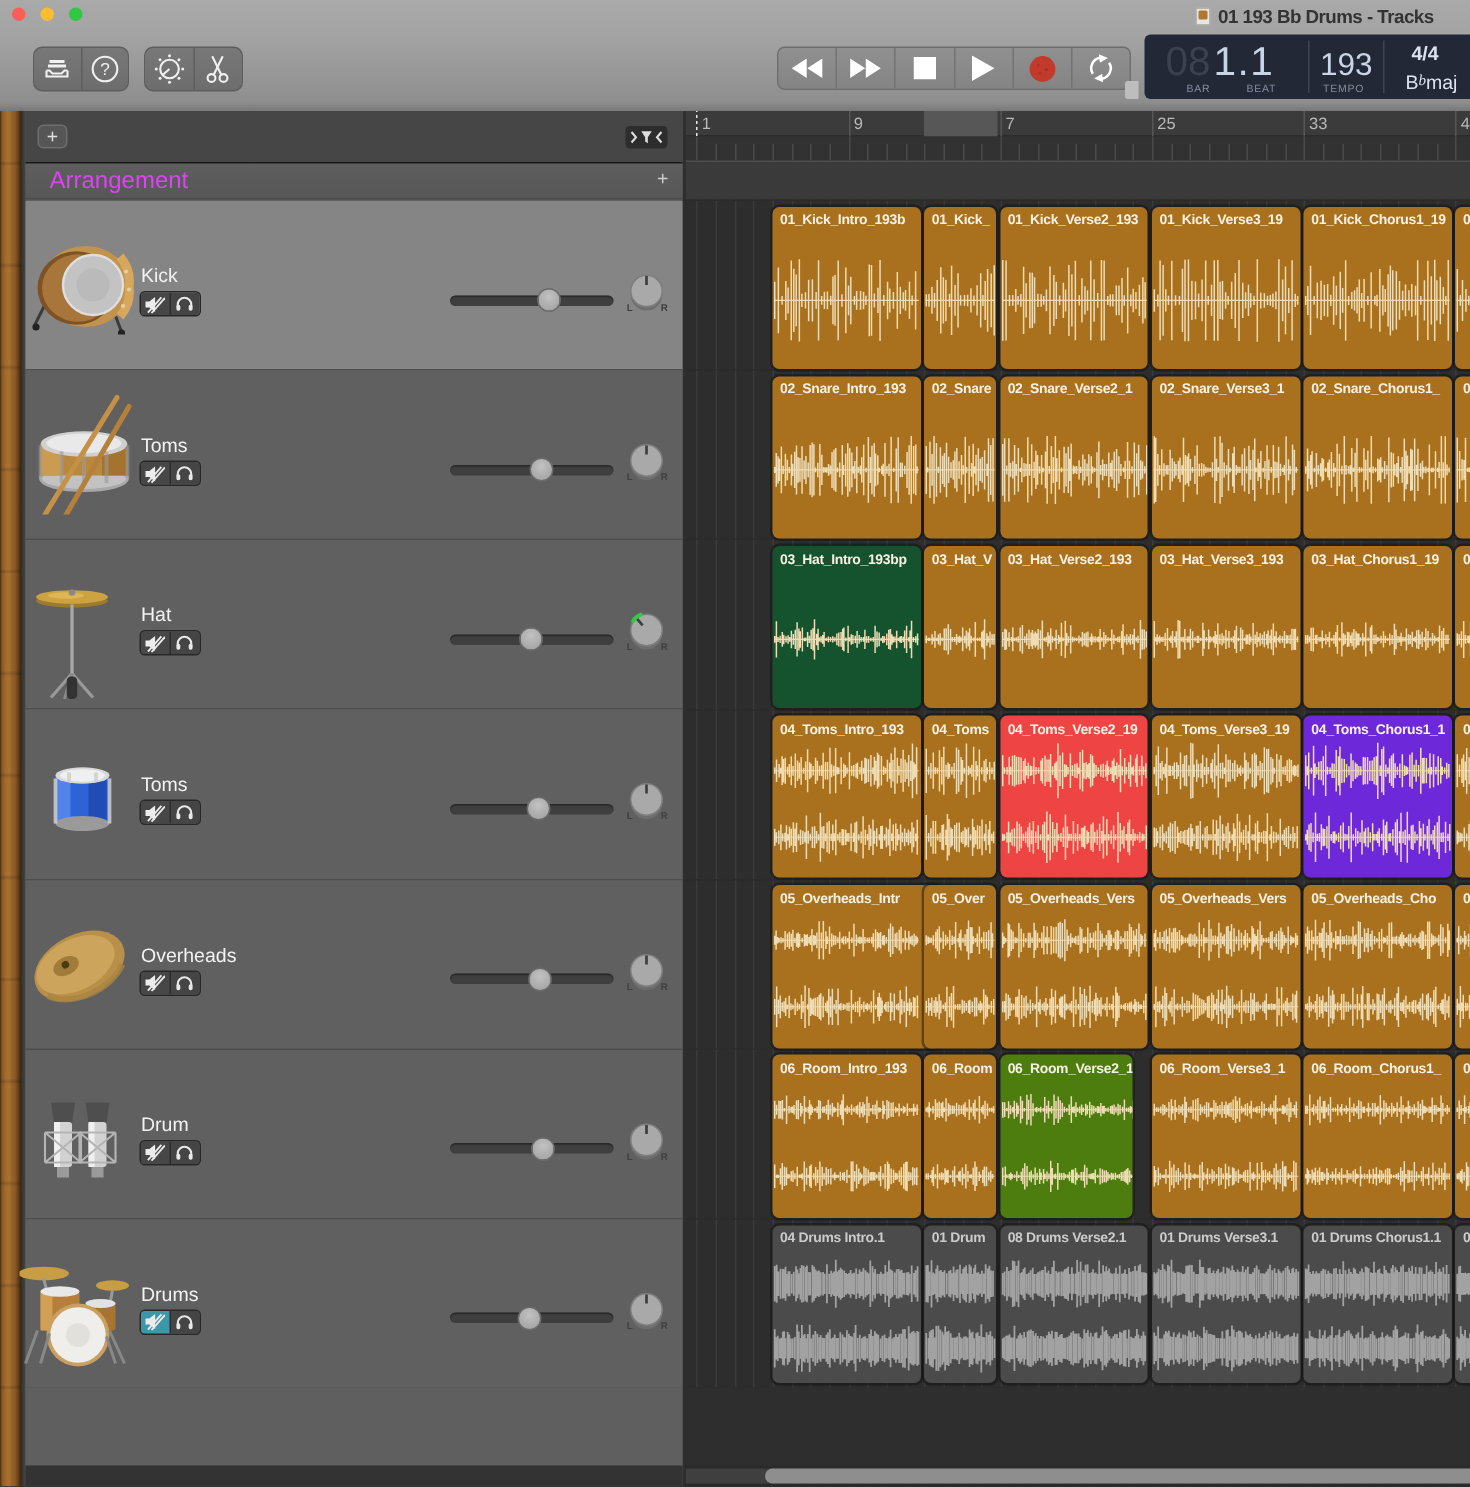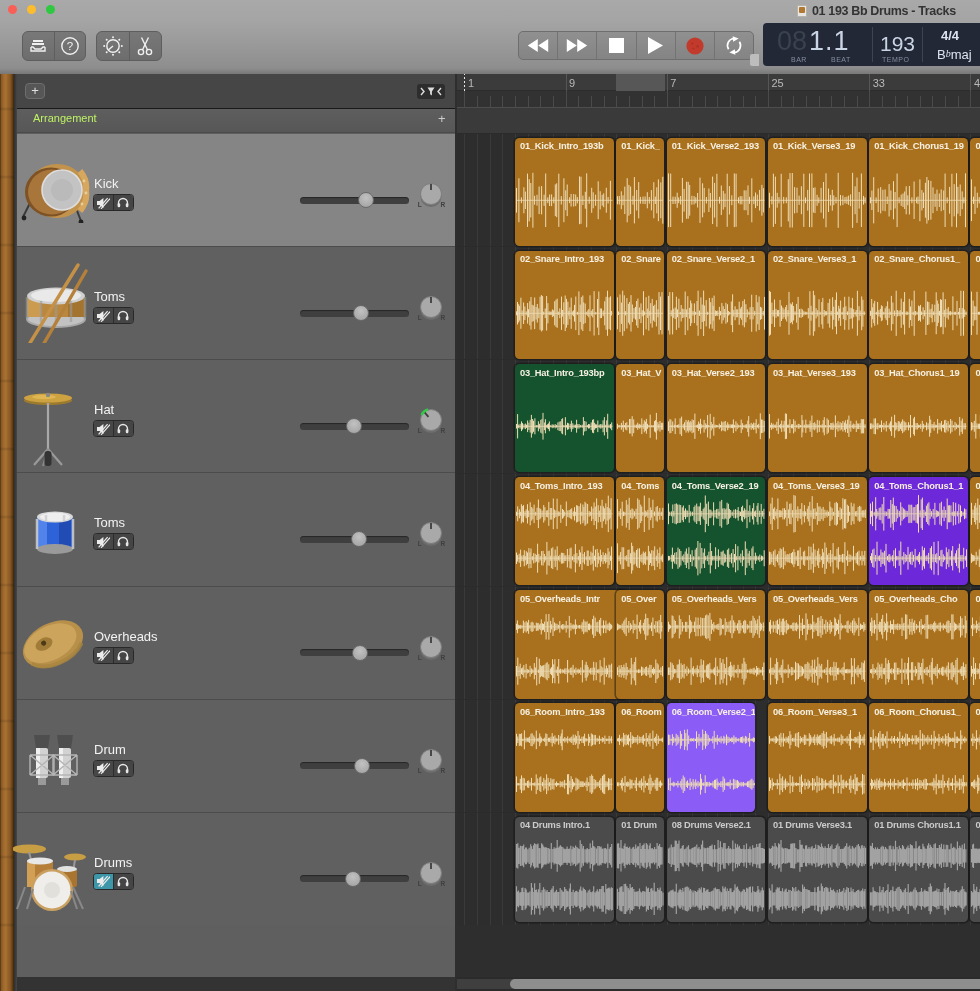--- a/index.html
+++ b/index.html
@@ -108,21 +108,21 @@
 <div class="abs" style="left:17px;top:74px;width:438px;height:34px;background:#464646"></div>
 <div class="abs" style="left:25px;top:83px;width:20px;height:16px;background:#565656;border:1px solid #6e6e6e;border-radius:4px;color:#e0e0e0;font-size:13px;text-align:center;line-height:14px">+</div>
 <div class="abs" style="left:417px;top:84px;width:28px;height:15px;background:#2d2d2d;border-radius:3px;display:flex;align-items:center;justify-content:center">
     <svg width="22" height="11" viewBox="0 0 22 11">
       <path d="M1 2 l3 3.5 -3 3.5" fill="none" stroke="#ddd" stroke-width="1.4"></path>
       <path d="M21 2 l-3 3.5 3 3.5" fill="none" stroke="#ddd" stroke-width="1.4"></path>
       <path d="M7.5 1.5 h7 l-2.6 4 v4 l-1.8-1.2 v-2.8 Z" fill="#ddd"></path>
     </svg>
   </div>
 <div class="abs" style="left:17px;top:108px;width:438px;height:25px;background:linear-gradient(#5e5e5e,#575757);border-top:1px solid #191919;border-bottom:1px solid #4a4a4a"></div>
-<div class="abs" style="left:33px;top:112px;font-size:11px;color:#bef264">Arrangement</div>
+<div class="abs" style="left:33px;top:112px;font-size:16px;color:#d946ef">Arrangement</div>
 <div class="abs" style="left:438px;top:111px;font-size:13px;color:#cdcdcd">+</div>
 <div class="abs" style="left:17px;top:134.0px;width:438px;height:113.15px;background:#858585;border-bottom:1px solid #4c4c4c"></div>
 <div class="abs" style="left:20px;top:163px"><svg width="70" height="60" viewBox="0 0 70 60">
 <g transform="translate(34,28)">
 <line x1="-22" y1="8" x2="-31" y2="26" stroke="#3a3a3a" stroke-width="2"></line>
 <line x1="20" y1="12" x2="27" y2="30" stroke="#3a3a3a" stroke-width="2"></line>
 <circle cx="-30" cy="27" r="2.4" fill="#222"></circle>
         <circle cx="27" cy="31" r="2.4" fill="#222"></circle>
 <ellipse cx="3" cy="0" rx="30" ry="27" fill="#c2934c"></ellipse>
 <ellipse cx="-3" cy="1" rx="26" ry="24.5" fill="#7e5224"></ellipse>
@@ -673,21 +673,21 @@
     </div>
     <div class="reg" style="left:159.20000000000005px;top:403.15000000000003px;width:48px;height:108.3px;background:#a9711d">
       <svg width="48" height="108.3" style="position:absolute;left:0;top:0">
         <path d="M1.5 22.1V51.6M3.1 34.1V39.5M4.6 31.6V42.0M6.2 24.7V48.9M7.5 34.5V39.1M8.9 34.8V38.8M10.3 23.1V50.6M11.9 27.6V46.0M13.2 20.8V52.9M14.7 32.8V40.9M16.0 31.3V42.4M17.0 32.3V41.4M18.6 34.2V39.4M20.1 31.7V42.0M21.7 21.4V52.3M23.1 22.8V50.8M24.7 27.6V46.1M25.7 29.6V44.0M26.9 34.8V38.8M28.3 18.6V55.0M29.7 33.7V39.9M30.8 34.8V38.8M31.9 32.9V40.8M33.1 20.9V52.8M34.7 30.4V43.2M35.6 33.1V40.6M36.9 22.7V51.0M38.5 34.5V39.2M40.1 30.1V43.6M41.3 29.0V44.7M42.2 34.5V39.1M43.8 31.0V42.7M45.3 34.7V39.0M46.8 30.8V42.9" stroke="#eedcb4" stroke-width="1.0" fill="none"></path>
         <path d="M1 36.8H47" stroke="#eedcb4" stroke-width="0.7" fill="none"></path>
         <path d="M1.5 66.3V96.1M3.1 78.3V84.2M4.6 75.1V87.4M6.1 70.2V92.2M7.7 70.3V92.1M9.1 79.1V83.3M10.7 78.2V84.3M12.0 73.0V89.5M13.0 72.5V89.9M14.6 76.2V86.3M15.6 65.7V96.7M16.7 69.0V93.4M17.9 74.6V87.8M18.9 75.6V86.8M20.5 73.0V89.4M21.8 71.5V90.9M23.5 71.3V91.1M24.9 77.9V84.6M26.0 76.8V85.7M27.3 74.5V87.9M28.3 75.9V86.5M29.6 74.7V87.8M31.0 79.1V83.4M32.4 68.8V93.6M33.4 74.4V88.0M34.5 76.5V86.0M35.7 73.2V89.2M37.2 73.6V88.8M38.7 69.3V93.1M40.3 78.6V83.9M41.3 72.5V89.9M43.0 76.0V86.4M43.9 70.4V92.0M45.2 78.9V83.6M46.4 77.3V85.2" stroke="#eedcb4" stroke-width="1.0" fill="none"></path>
         <path d="M1 81.2H47" stroke="#eedcb4" stroke-width="0.7" fill="none"></path>
       </svg>
       <div class="rl" style="color:#f7f1e3">04_Toms</div>
     </div>
-    <div class="reg" style="left:209.79999999999995px;top:403.15000000000003px;width:98.5px;height:108.3px;background:#14532d">
+    <div class="reg" style="left:209.79999999999995px;top:403.15000000000003px;width:98.5px;height:108.3px;background:#ef4444">
       <svg width="98.5" height="108.3" style="position:absolute;left:0;top:0">
         <path d="M1.5 26.5V47.2M2.7 34.7V38.9M4.4 34.4V39.3M5.8 27.5V46.1M6.8 34.1V39.5M8.0 26.9V46.8M9.4 26.4V47.3M10.7 27.5V46.1M12.2 27.6V46.0M13.7 28.0V45.7M15.3 30.4V43.2M16.4 28.6V45.1M17.3 33.6V40.0M18.5 31.4V42.2M19.9 33.3V40.3M20.8 33.8V39.8M22.2 27.9V45.7M23.7 34.3V39.4M25.4 34.7V38.9M27.0 30.0V43.6M28.0 28.4V45.3M29.7 26.6V47.0M31.0 29.4V44.2M32.3 29.4V44.2M33.4 25.7V47.9M34.8 33.9V39.7M36.2 31.9V41.7M37.2 30.6V43.1M38.3 18.5V55.2M39.7 26.7V47.0M41.4 24.6V49.0M42.8 32.5V41.2M43.9 32.8V40.9M45.0 34.4V39.3M46.6 25.3V48.3M48.0 33.2V40.4M49.6 32.1V41.5M51.0 31.8V41.8M52.0 34.6V39.0M53.0 24.4V49.2M54.7 22.9V50.7M55.7 31.6V42.0M57.1 31.2V42.5M58.1 32.6V41.1M59.1 31.6V42.1M60.1 25.7V47.9M61.4 26.8V46.9M62.4 31.9V41.7M63.7 33.0V40.6M65.2 34.6V39.0M66.9 32.7V40.9M68.5 32.2V41.5M70.1 32.9V40.8M71.2 30.1V43.6M72.1 34.0V39.6M73.5 34.7V39.0M74.6 30.1V43.6M75.6 28.7V44.9M76.6 33.7V39.9M77.6 31.3V42.3M78.9 32.9V40.8M80.0 22.4V51.2M81.2 33.8V39.9M82.8 28.3V45.3M84.0 34.4V39.3M85.5 31.2V42.4M86.7 26.1V47.5M87.6 34.5V39.1M88.6 33.5V40.1M90.1 28.7V44.9M91.0 26.0V47.6M92.7 33.7V39.9M94.2 26.9V46.8M95.4 34.0V39.6M96.9 31.8V41.8" stroke="#eedcb4" stroke-width="1.0" fill="none"></path>
         <path d="M1 36.8H97.5" stroke="#eedcb4" stroke-width="0.7" fill="none"></path>
         <path d="M1.5 78.9V83.6M2.6 79.1V83.3M4.3 77.8V84.7M5.4 70.6V91.8M6.5 78.0V84.5M7.7 75.8V86.6M9.3 75.1V87.4M11.0 70.6V91.8M12.6 72.1V90.3M13.9 74.0V88.5M15.3 78.8V83.7M16.8 77.3V85.2M18.2 74.5V87.9M19.4 71.5V91.0M20.7 76.7V85.8M21.9 70.3V92.2M23.5 77.4V85.0M25.1 73.2V89.2M26.7 79.2V83.3M28.2 72.6V89.8M29.4 70.8V91.6M30.9 64.0V98.4M31.9 79.2V83.3M33.1 65.9V96.5M34.8 71.0V91.4M36.2 75.6V86.8M37.6 71.5V91.0M38.7 79.1V83.3M40.3 78.3V84.1M41.9 74.7V87.7M43.3 66.0V96.4M44.6 74.0V88.4M45.7 78.9V83.5M47.1 78.9V83.5M48.6 70.3V92.1M50.0 78.5V83.9M51.4 72.3V90.1M52.8 79.0V83.5M54.1 74.8V87.6M55.2 74.6V87.8M56.2 73.5V88.9M57.7 76.6V85.8M58.7 77.7V84.8M60.4 72.7V89.8M61.7 71.4V91.0M62.9 77.5V84.9M64.5 76.1V86.4M66.1 72.1V90.4M67.5 77.0V85.4M68.6 67.1V95.3M69.7 79.2V83.3M70.9 69.2V93.3M72.2 79.0V83.4M73.8 76.7V85.7M75.4 73.3V89.2M76.7 79.2V83.2M78.3 64.4V98.1M79.8 71.7V90.8M81.1 76.5V85.9M82.3 73.8V88.6M83.8 79.0V83.4M84.9 71.4V91.1M86.0 69.3V93.1M87.1 79.0V83.4M88.4 75.6V86.9M89.7 78.7V83.7M91.3 79.2V83.2M92.8 77.6V84.8M94.5 78.6V83.9M95.6 79.2V83.3M97.2 73.3V89.2" stroke="#eedcb4" stroke-width="1.0" fill="none"></path>
         <path d="M1 81.2H97.5" stroke="#eedcb4" stroke-width="0.7" fill="none"></path>
       </svg>
       <div class="rl" style="color:#f7f1e3">04_Toms_Verse2_19</div>
     </div>
     <div class="reg" style="left:311px;top:403.15000000000003px;width:98.5px;height:108.3px;background:#a9711d">
       <svg width="98.5" height="108.3" style="position:absolute;left:0;top:0">
@@ -781,21 +781,21 @@
     </div>
     <div class="reg" style="left:159.20000000000005px;top:629.45px;width:48px;height:108.3px;background:#a9711d">
       <svg width="48" height="108.3" style="position:absolute;left:0;top:0">
         <path d="M1.5 35.4V38.2M2.6 34.9V38.7M3.5 31.8V41.9M4.4 35.7V38.0M6.0 34.4V39.3M7.6 29.9V43.7M8.8 32.1V41.6M10.1 31.4V42.3M11.5 32.4V41.2M12.5 31.5V42.2M13.5 35.3V38.4M14.7 29.1V44.6M16.3 32.5V41.1M17.4 33.7V40.0M18.9 34.0V39.6M20.1 34.1V39.5M21.7 32.2V41.4M23.3 33.5V40.1M24.9 34.0V39.6M26.3 33.4V40.2M27.4 31.9V41.7M28.7 35.4V38.2M30.2 30.0V43.7M31.4 35.0V38.7M32.9 32.4V41.2M34.0 30.2V43.4M35.3 35.7V38.0M36.9 27.6V46.0M38.4 35.0V38.6M39.4 33.6V40.0M40.7 30.8V42.8M42.3 32.7V40.9M43.8 35.5V38.1M45.2 35.5V38.1M46.4 34.5V39.2" stroke="#eedcb4" stroke-width="1.0" fill="none"></path>
         <path d="M1 36.8H47" stroke="#eedcb4" stroke-width="0.7" fill="none"></path>
         <path d="M1.5 79.4V83.1M2.8 79.2V83.3M4.5 80.1V82.4M5.4 77.0V85.4M6.3 74.9V87.6M7.6 79.6V82.9M9.0 73.1V89.3M10.4 79.2V83.3M11.7 78.5V83.9M12.8 79.1V83.4M14.0 75.9V86.6M15.0 77.3V85.1M16.0 76.8V85.6M17.6 80.1V82.4M19.2 77.3V85.2M20.4 74.5V88.0M22.0 80.1V82.4M23.2 78.2V84.2M24.1 77.5V84.9M25.6 75.4V87.1M26.7 79.5V82.9M27.9 73.1V89.4M29.3 77.7V84.8M30.6 80.1V82.4M31.5 79.8V82.7M32.8 75.5V86.9M34.0 71.4V91.0M35.1 74.8V87.6M36.8 78.2V84.3M37.7 80.0V82.4M39.2 76.8V85.7M40.3 74.7V87.8M41.7 74.8V87.7M43.2 78.5V84.0M44.5 77.5V84.9M45.7 79.6V82.8" stroke="#eedcb4" stroke-width="1.0" fill="none"></path>
         <path d="M1 81.2H47" stroke="#eedcb4" stroke-width="0.7" fill="none"></path>
       </svg>
       <div class="rl" style="color:#f7f1e3">06_Room</div>
     </div>
-    <div class="reg" style="left:209.79999999999995px;top:629.45px;width:88px;height:108.3px;background:#8b5cf6">
+    <div class="reg" style="left:209.79999999999995px;top:629.45px;width:88px;height:108.3px;background:#4d7c0f">
       <svg width="98.5" height="108.3" style="position:absolute;left:0;top:0">
         <path d="M1.5 31.6V42.1M2.8 31.9V41.7M4.2 35.7V37.9M5.4 31.1V42.5M6.7 33.8V39.9M8.2 35.0V38.7M9.2 30.8V42.8M10.8 32.2V41.5M11.8 34.0V39.7M13.4 27.9V45.8M14.6 30.9V42.8M15.9 35.7V38.0M17.6 26.8V46.9M18.8 30.1V43.5M20.3 26.4V47.3M21.7 32.5V41.1M23.3 35.5V38.2M24.2 35.0V38.6M25.5 35.6V38.0M26.8 34.9V38.7M28.5 35.7V38.0M29.5 28.3V45.4M30.8 34.2V39.4M32.0 30.9V42.7M33.0 35.6V38.0M34.1 34.3V39.4M35.7 26.6V47.0M37.0 31.0V42.6M38.5 28.0V45.7M39.8 30.5V43.1M41.2 32.1V41.6M42.6 34.9V38.7M44.2 35.6V38.1M45.8 33.4V40.3M47.2 27.9V45.7M48.2 35.0V38.7M49.1 34.5V39.1M50.3 31.9V41.7M51.4 35.3V38.3M52.8 34.6V39.1M54.1 33.3V40.4M55.2 35.3V38.3M56.8 32.8V40.8M57.9 33.9V39.8M59.5 31.5V42.2M60.9 33.6V40.1M62.2 34.3V39.3M63.5 35.5V38.2M64.7 34.4V39.2M65.7 34.6V39.0M66.9 32.4V41.2M68.1 34.4V39.3M69.1 34.2V39.5M70.2 35.7V38.0M71.7 35.3V38.4M73.4 34.3V39.4M74.5 34.0V39.7M75.7 33.4V40.2M77.0 34.8V38.9M78.4 32.9V40.7M79.7 33.7V39.9M81.4 34.9V38.7M82.6 30.0V43.7M84.1 35.5V38.1M85.4 35.4V38.3M86.6 34.3V39.4M87.6 34.9V38.7M88.5 30.6V43.0M89.5 28.9V44.7M90.6 35.7V37.9M91.8 28.1V45.5M93.0 35.0V38.7M94.0 35.4V38.2M95.0 34.8V38.8M96.6 35.7V38.0" stroke="#eedcb4" stroke-width="1.0" fill="none"></path>
         <path d="M1 36.8H97.5" stroke="#eedcb4" stroke-width="0.7" fill="none"></path>
         <path d="M1.5 75.4V87.0M3.2 74.6V87.9M4.2 80.0V82.4M5.8 79.6V82.8M6.8 78.7V83.8M7.8 79.6V82.8M9.4 80.0V82.4M10.9 77.9V84.5M12.1 80.1V82.4M13.8 78.1V84.4M14.9 75.9V86.5M16.2 72.5V90.0M17.7 74.4V88.0M19.3 78.4V84.0M20.5 77.4V85.1M21.8 79.8V82.7M23.1 75.4V87.0M24.4 78.8V83.6M26.1 76.1V86.3M27.1 78.7V83.7M28.7 76.4V86.0M29.7 79.5V83.0M31.0 78.0V84.5M32.3 79.4V83.1M33.5 70.9V91.6M34.5 75.7V86.8M35.8 79.8V82.6M36.8 79.4V83.0M38.2 72.3V90.1M39.4 78.9V83.6M40.8 79.0V83.5M42.3 78.8V83.6M43.4 79.9V82.5M44.9 80.0V82.5M46.0 78.2V84.3M47.5 76.9V85.5M48.5 76.6V85.8M50.0 75.6V86.9M51.0 78.7V83.8M52.2 80.0V82.4M53.8 78.4V84.0M55.2 78.1V84.4M56.1 73.5V88.9M57.6 75.5V86.9M59.1 79.7V82.7M60.2 79.5V83.0M61.1 79.2V83.2M62.1 79.0V83.4M63.2 76.7V85.8M64.8 80.0V82.4M66.4 75.8V86.7M67.9 76.5V85.9M69.2 77.3V85.1M70.5 77.1V85.3M71.6 78.4V84.1M72.7 79.9V82.6M74.0 78.9V83.6M75.1 79.3V83.2M76.6 78.9V83.6M77.9 80.1V82.4M79.2 79.7V82.8M80.5 78.4V84.1M81.7 78.1V84.3M82.9 77.5V84.9M83.9 76.5V85.9M84.9 75.7V86.8M86.1 77.4V85.1M87.3 80.0V82.4M88.9 76.2V86.2M90.5 76.3V86.2M92.1 74.9V87.6M93.6 79.9V82.5M94.7 72.3V90.2M96.1 77.7V84.8" stroke="#eedcb4" stroke-width="1.0" fill="none"></path>
         <path d="M1 81.2H97.5" stroke="#eedcb4" stroke-width="0.7" fill="none"></path>
       </svg>
       <div class="rl" style="color:#f7f1e3">06_Room_Verse2_1</div>
     </div>
     <div class="reg" style="left:311px;top:629.45px;width:98.5px;height:108.3px;background:#a9711d">
       <svg width="98.5" height="108.3" style="position:absolute;left:0;top:0">

